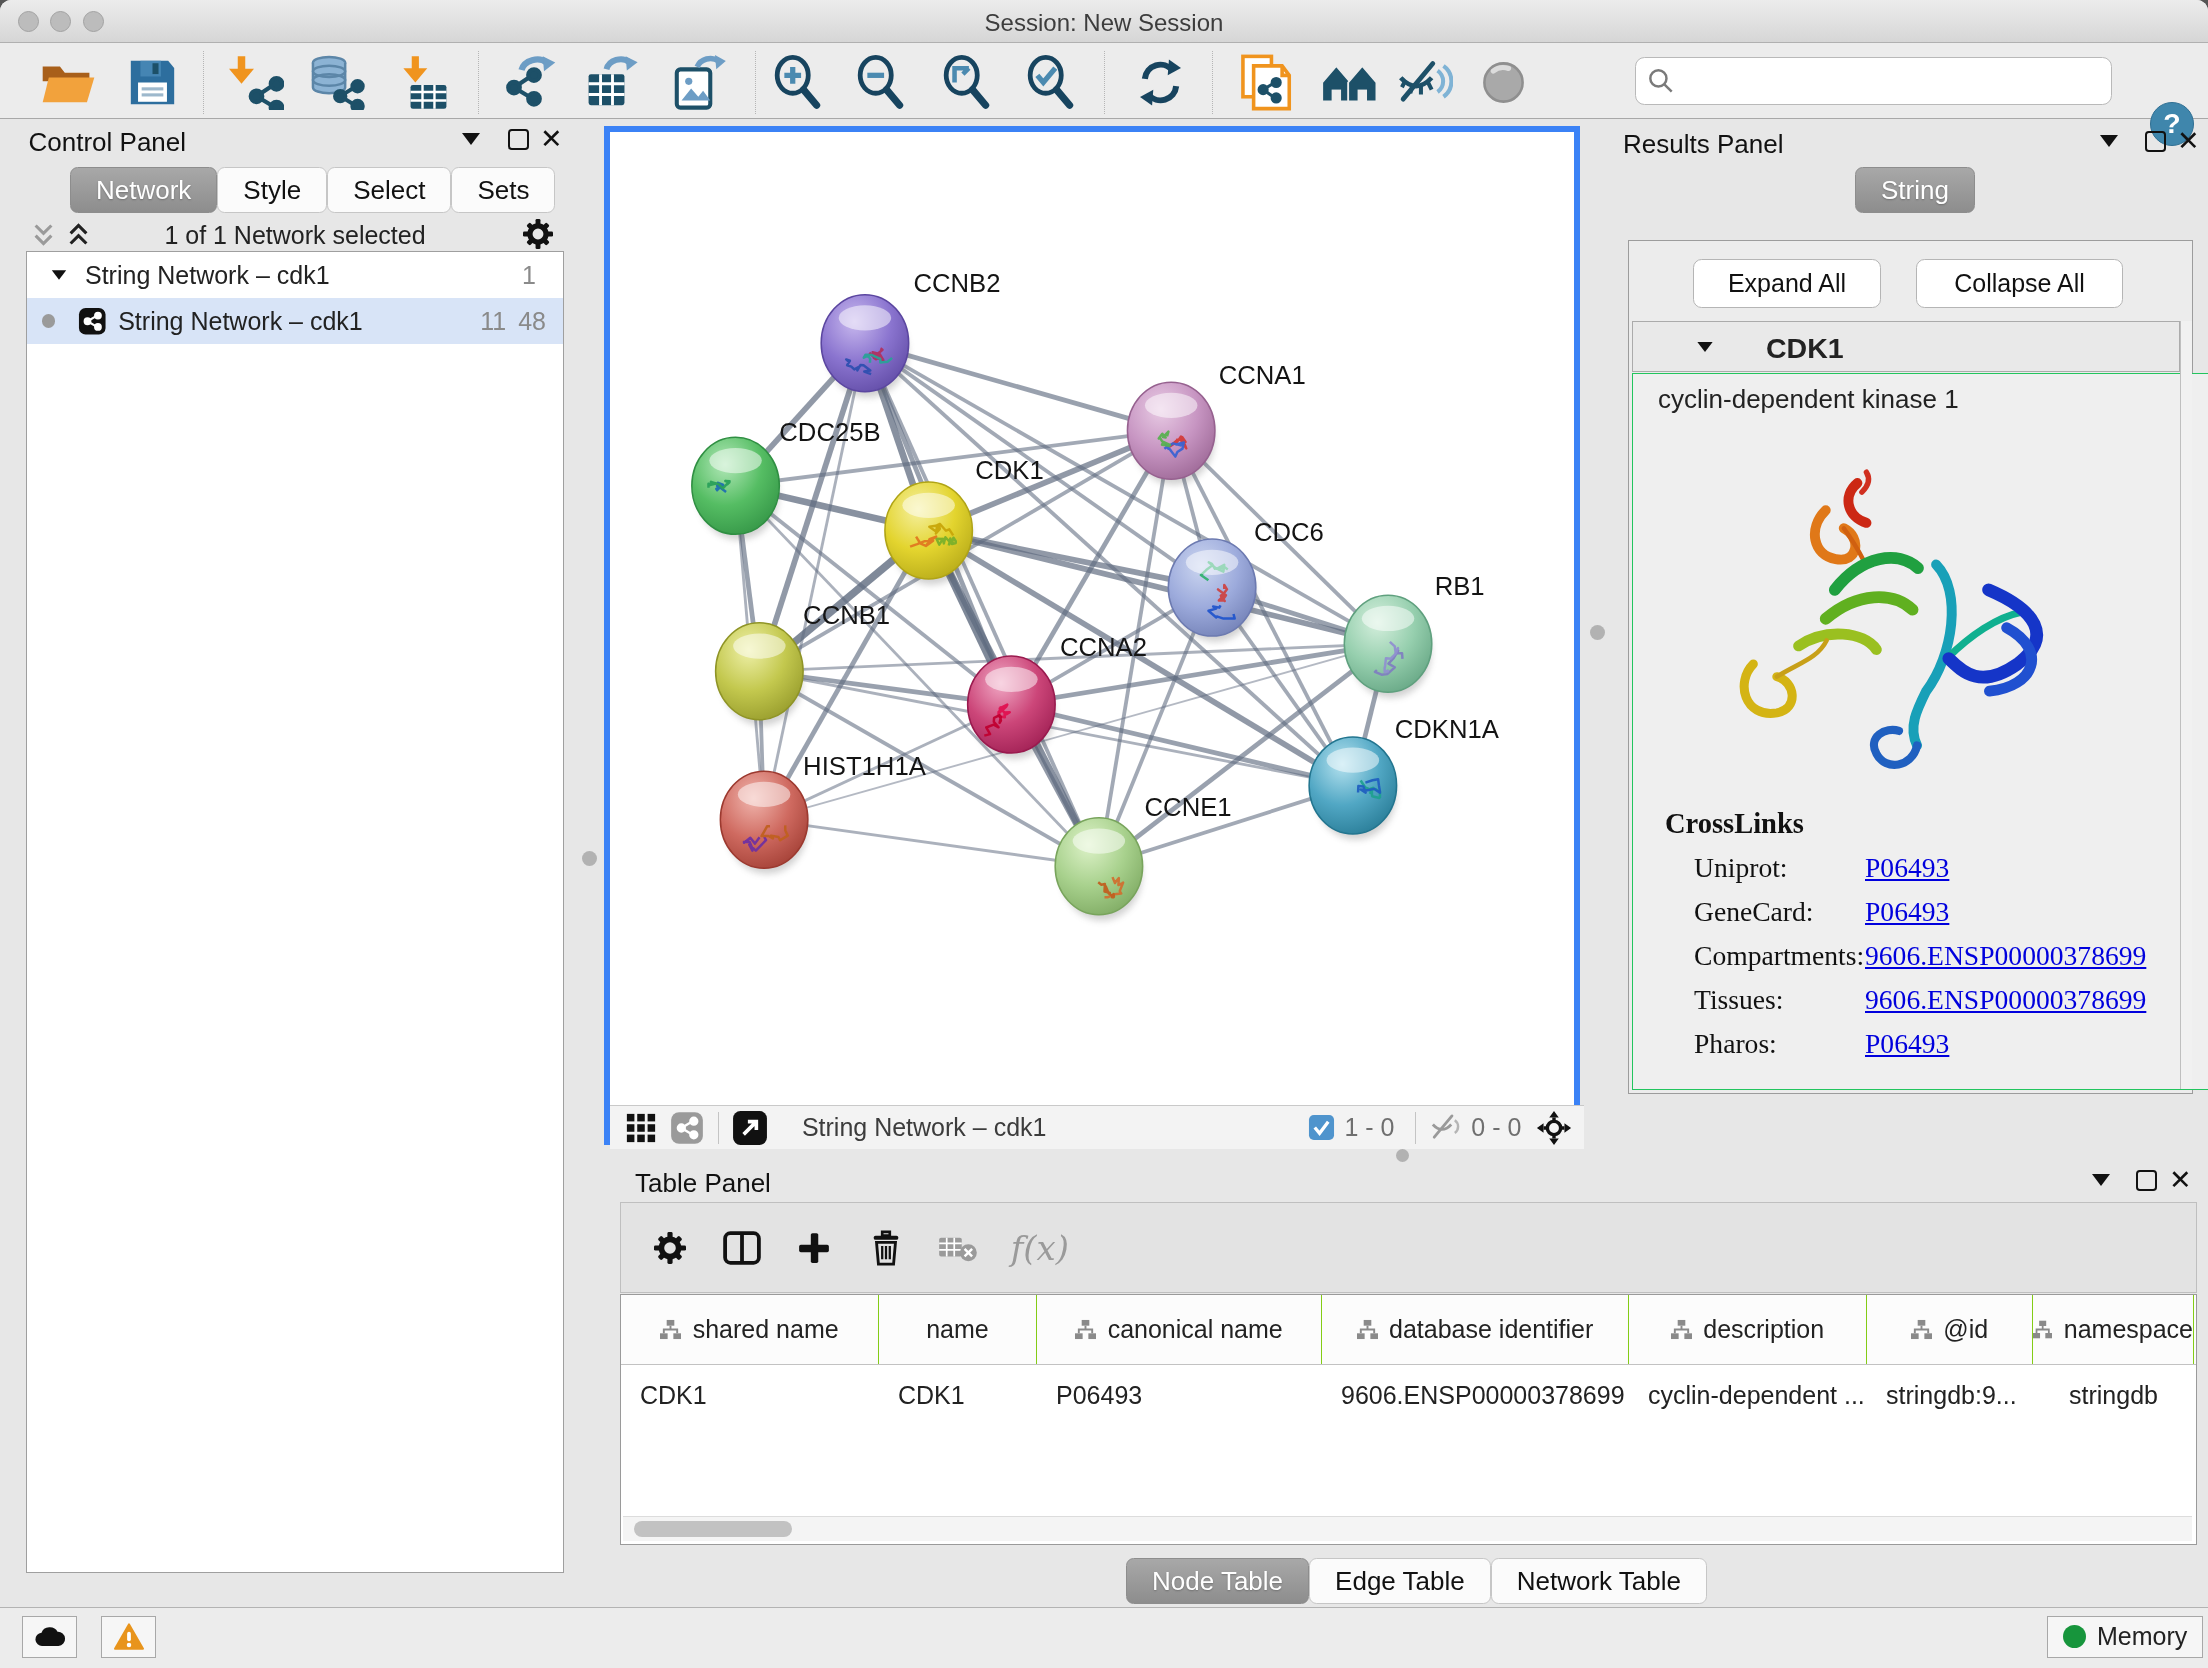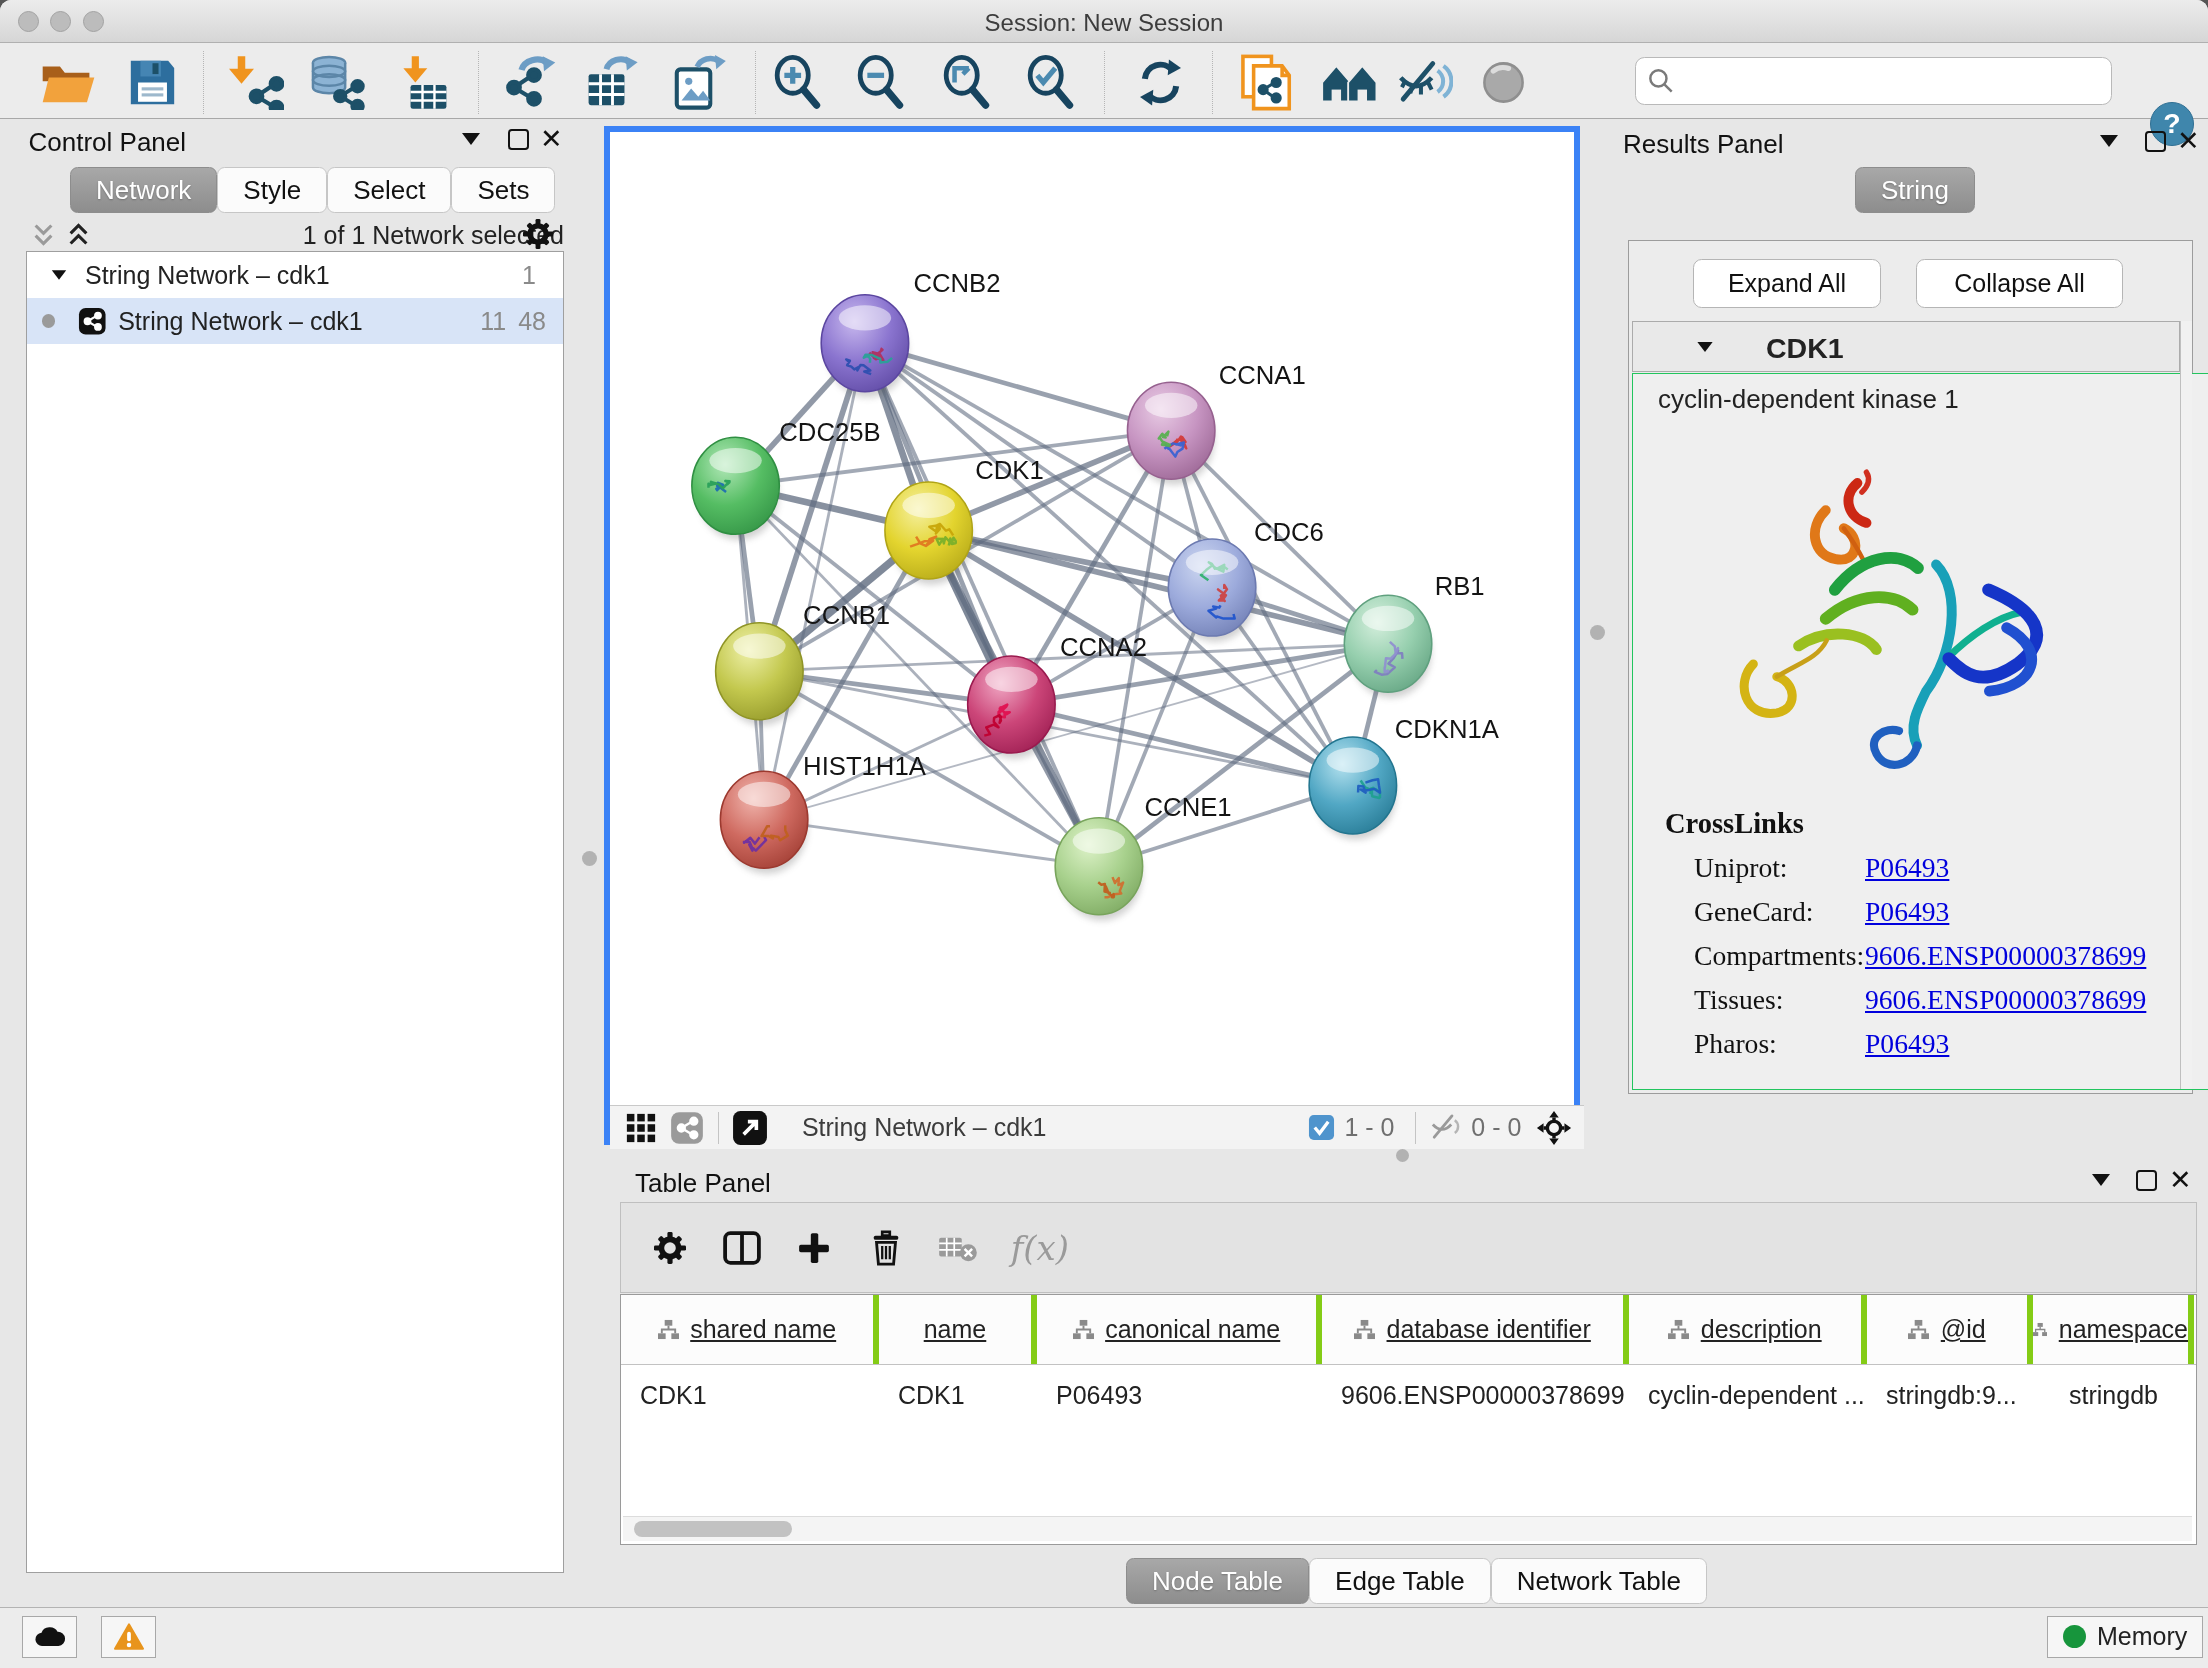--- a/index.html
+++ b/index.html
@@ -52,21 +52,21 @@
   .xlabel{width:171px;}
   .xval{color:#0000dd;text-decoration:underline;}
   .scrolltrack{background:#f1f1f1;border-left:1px solid #bfbfbf;}
   
   .ttool{left:620px;top:1202px;width:1577px;height:91px;background:#e3e3e3;border:1.9px solid #bfbfbf;
     display:flex;align-items:center;}
   .tibtn{width:72px;height:67px;display:flex;align-items:center;justify-content:center;}
   .tablebox{left:620px;top:1294px;width:1577px;height:251px;background:#fff;border:1.9px solid #9a9a9a;}
   .thead{display:flex;height:70px;border-bottom:1.9px solid #c2c2c2;background:#fcfcfc;}
   .th{display:flex;align-items:center;justify-content:center;gap:11.4px;font-size:25px;color:#222;
-      border-right:6px solid #84cc16;text-decoration:underline;}
+      border-right:1px solid #84cc16;}
   .trow{display:flex;height:61px;font-size:25px;align-items:center;}
   .td{padding:0 19px;white-space:nowrap;overflow:hidden;}
   .hscroll{left:1.9px;top:221px;width:1569px;height:25px;background:#f4f4f4;border-top:1px solid #dcdcdc;}
   .hthumb{left:11.4px;top:3.8px;width:158px;height:16px;border-radius:8.6px;background:#c2c2c2;}
   
   .statusbar{left:0;top:1607px;width:2208px;height:61px;background:#ececec;border-top:1.9px solid #b3b3b3;}
   .sbtn{top:7.6px;height:42px;background:#f6f6f6;border:1.9px solid #a8a8a8;display:flex;align-items:center;justify-content:center;}
   text{font-family:"Liberation Sans","DejaVu Sans",sans-serif;}
 </style>
 </head>
@@ -267,21 +267,21 @@
   <div class="abs" style="left:30px;top:221px">
     <svg width="27" height="27" viewBox="0 0 24 24">
       <path d="M5 4 l7 7 7 -7 M5 13 l7 7 7 -7" stroke="#9a9a9a" stroke-width="2.8" fill="none"></path>
     </svg>
   </div>
   <div class="abs" style="left:65px;top:221px">
     <svg width="27" height="27" viewBox="0 0 24 24">
       <path d="M5 20 l7 -7 7 7 M5 11 l7 -7 7 7" stroke="#222" stroke-width="2.8" fill="none"></path>
     </svg>
   </div>
-  <div class="abs" style="left:26px;top:221px;width:538px;text-align:right;font-size:25px">1 of 1 Network selected</div>
+  <div class="abs" style="left:26px;top:221px;width:538px;text-align:center;font-size:25px">1 of 1 Network selected</div>
   <div class="abs" style="left:523px;top:219px">
     <svg width="30" height="30" viewBox="-16 -16 32 32">
       <g fill="#111">
           <rect x="-2.6" y="-16" width="5.2" height="8" rx="1.4"></rect>
           <rect x="-2.6" y="8" width="5.2" height="8" rx="1.4"></rect>
       <rect x="-16" y="-2.6" width="8" height="5.2" rx="1.4"></rect>
           <rect x="8" y="-2.6" width="8" height="5.2" rx="1.4"></rect>
       <g transform="rotate(45)">
             <rect x="-2.6" y="-15" width="5.2" height="7" rx="1.4"></rect>
             <rect x="-2.6" y="8" width="5.2" height="7" rx="1.4"></rect>

